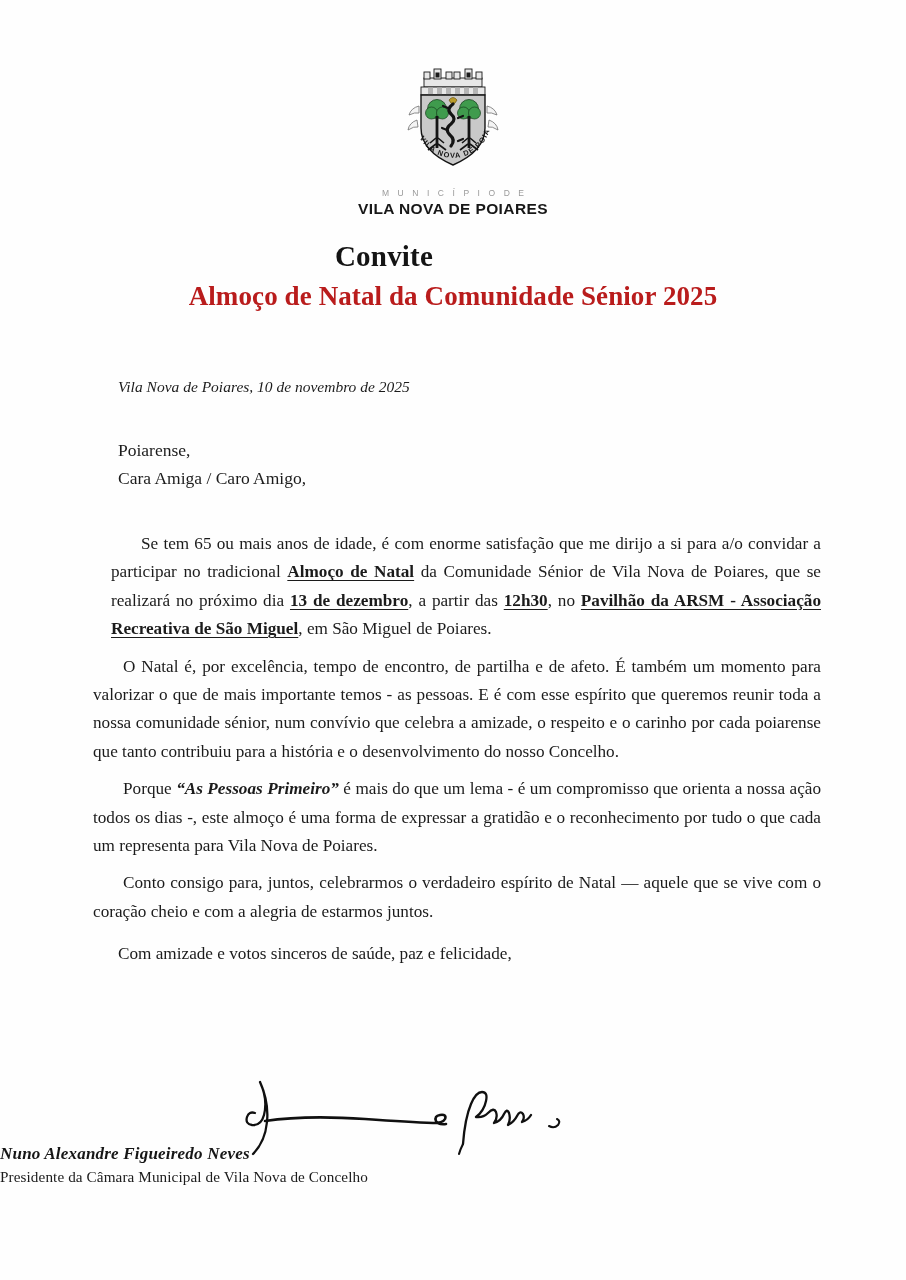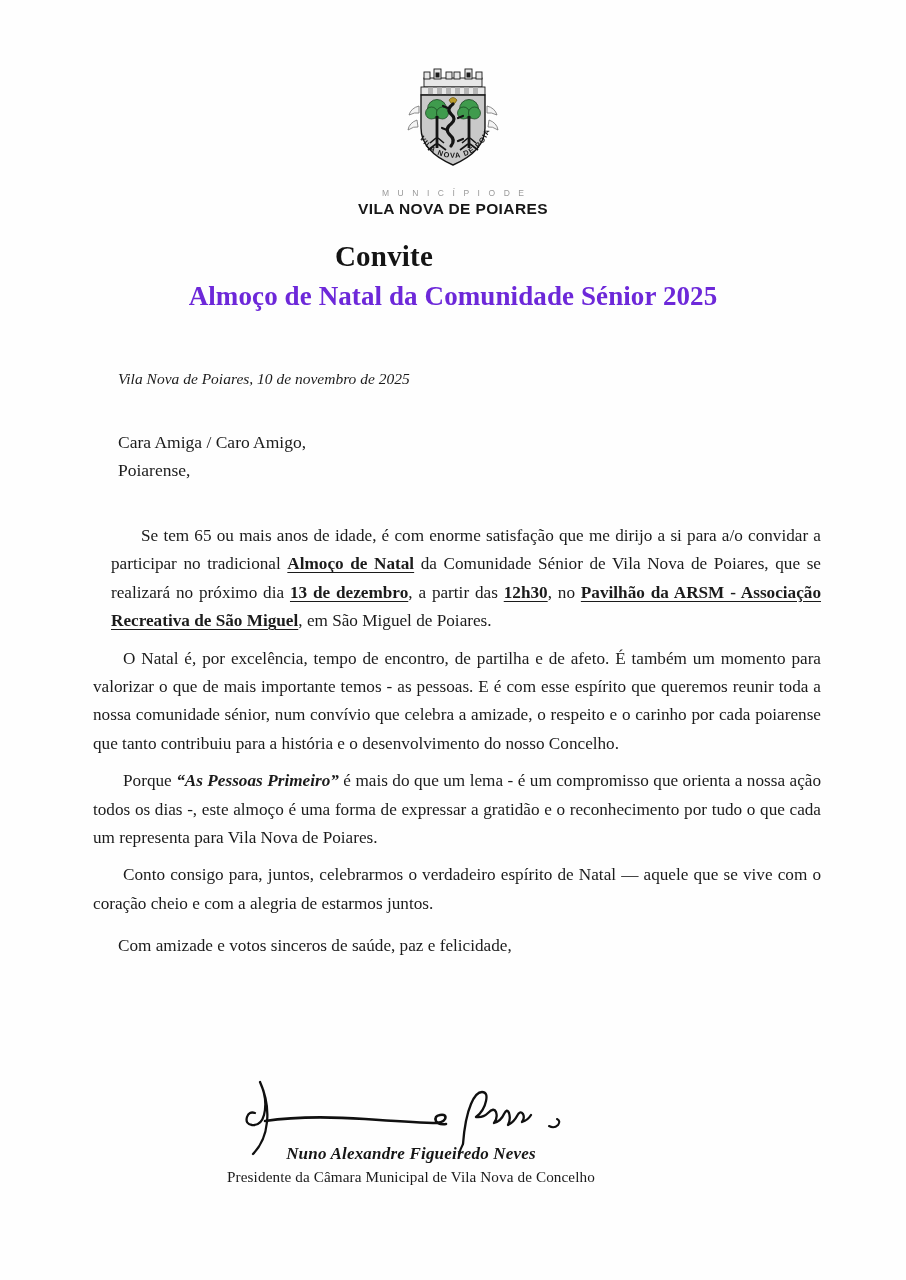--- a/index.html
+++ b/index.html
@@ -64,27 +64,27 @@
   .doc-subtitle {
     position: absolute;
     top: 281px;
     left: 0;
     width: 906px;
     text-align: center;
     font-family: "Liberation Serif", "DejaVu Serif", serif;
     font-weight: bold;
     font-size: 27px;
     letter-spacing: 0.1px;
-    color: #6d28d9;
+    color: #b91c1c;
   }
 
   
   .body-area {
     position: absolute;
-    top: 370px;
+    top: 378px;
     left: 93px;
     width: 728px;
   }
   .dateline {
     font-style: italic;
     font-size: 15.5px;
     margin-left: 25px;
     margin-bottom: 0;
     color: #1b1b1b;
   }
@@ -119,21 +119,21 @@
     font-weight: bold;
     font-style: italic;
   }
 
   
   .sig-block {
     position: absolute;
     top: 1078px;
     left: 0;
     width: 822px;
-    text-align: center;
+    text-align: left;
   }
   .sig-svg { display: block; margin: 0 auto; }
   .sig-name {
     margin-top: -14px;
     font-style: italic;
     font-weight: bold;
     font-size: 17px;
     color: #161616;
     letter-spacing: 0.2px;
   }
@@ -218,22 +218,22 @@
   </div>
 
   <div class="doc-title">Convite</div>
   <div class="doc-subtitle">Almoço de Natal da Comunidade Sénior 2025</div>
 
   <div class="body-area">
 
     <div class="dateline">Vila Nova de Poiares, 10 de novembro de 2025</div>
 
     <div class="salutation">
+      <div>Poiarense,</div>
       <div>Cara Amiga / Caro Amigo,</div>
-      <div>Poiarense,</div>
     </div>
 
     <p class="para first"><span>Se tem 65 ou mais anos de idade, é com enorme satisfação que me dirijo a si para a/o convidar a participar no tradicional </span><strong class="u">Almoço de Natal</strong><span> da Comunidade Sénior de Vila Nova de Poiares, que se realizará no próximo dia </span><strong class="u">13 de dezembro</strong><span>, a partir das </span><strong class="u">12h30</strong><span>, no </span><strong class="u">Pavilhão da ARSM - Associação Recreativa de São Miguel</strong><span>, em São Miguel de Poiares.</span></p>
 
     <p class="para">O Natal é, por excelência, tempo de encontro, de partilha e de afeto. É também um momento para valorizar o que de mais importante temos - as pessoas. E é com esse espírito que queremos reunir toda a nossa comunidade sénior, num convívio que celebra a amizade, o respeito e o carinho por cada poiarense que tanto contribuiu para a história e o desenvolvimento do nosso Concelho.</p>
 
     <p class="para"><span>Porque </span><em class="bi">“As Pessoas Primeiro”</em><span> é mais do que um lema - é um compromisso que orienta a nossa ação todos os dias -, este almoço é uma forma de expressar a gratidão e o reconhecimento por tudo o que cada um representa para Vila Nova de Poiares.</span></p>
 
 
     <p class="para">Conto consigo para, juntos, celebrarmos o verdadeiro espírito de Natal — aquele que se vive com o coração cheio e com a alegria de estarmos juntos.</p>

